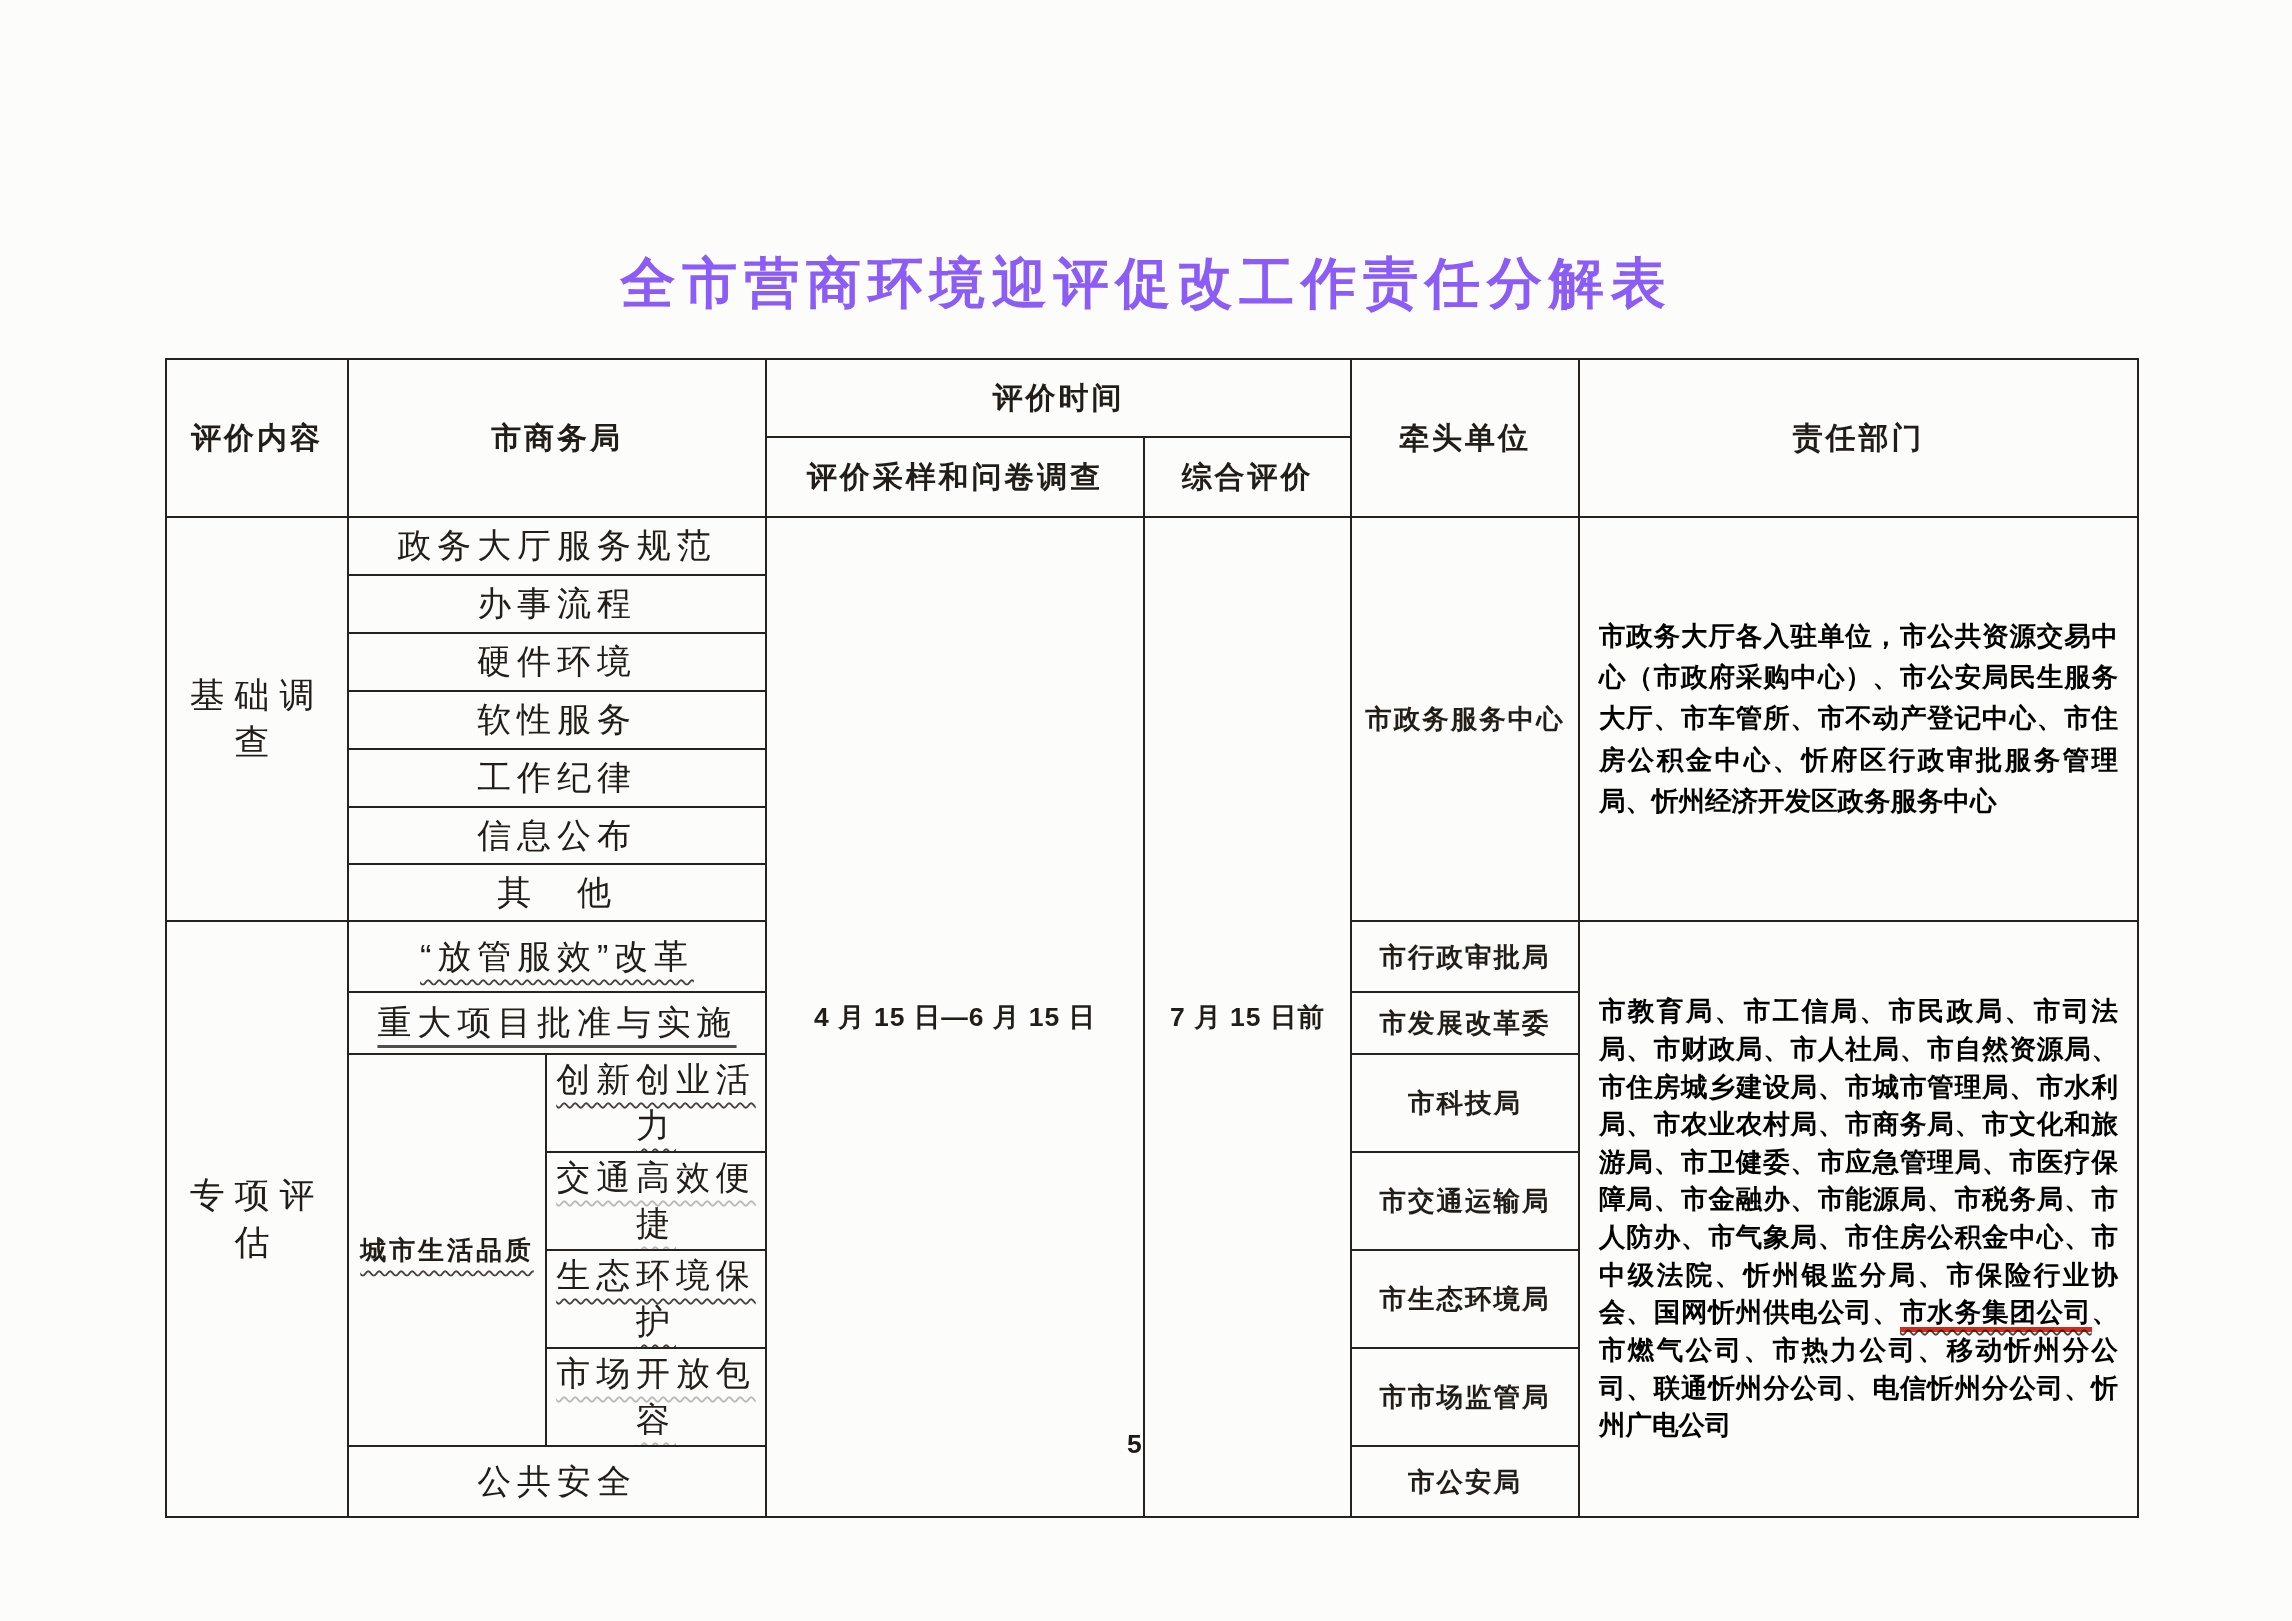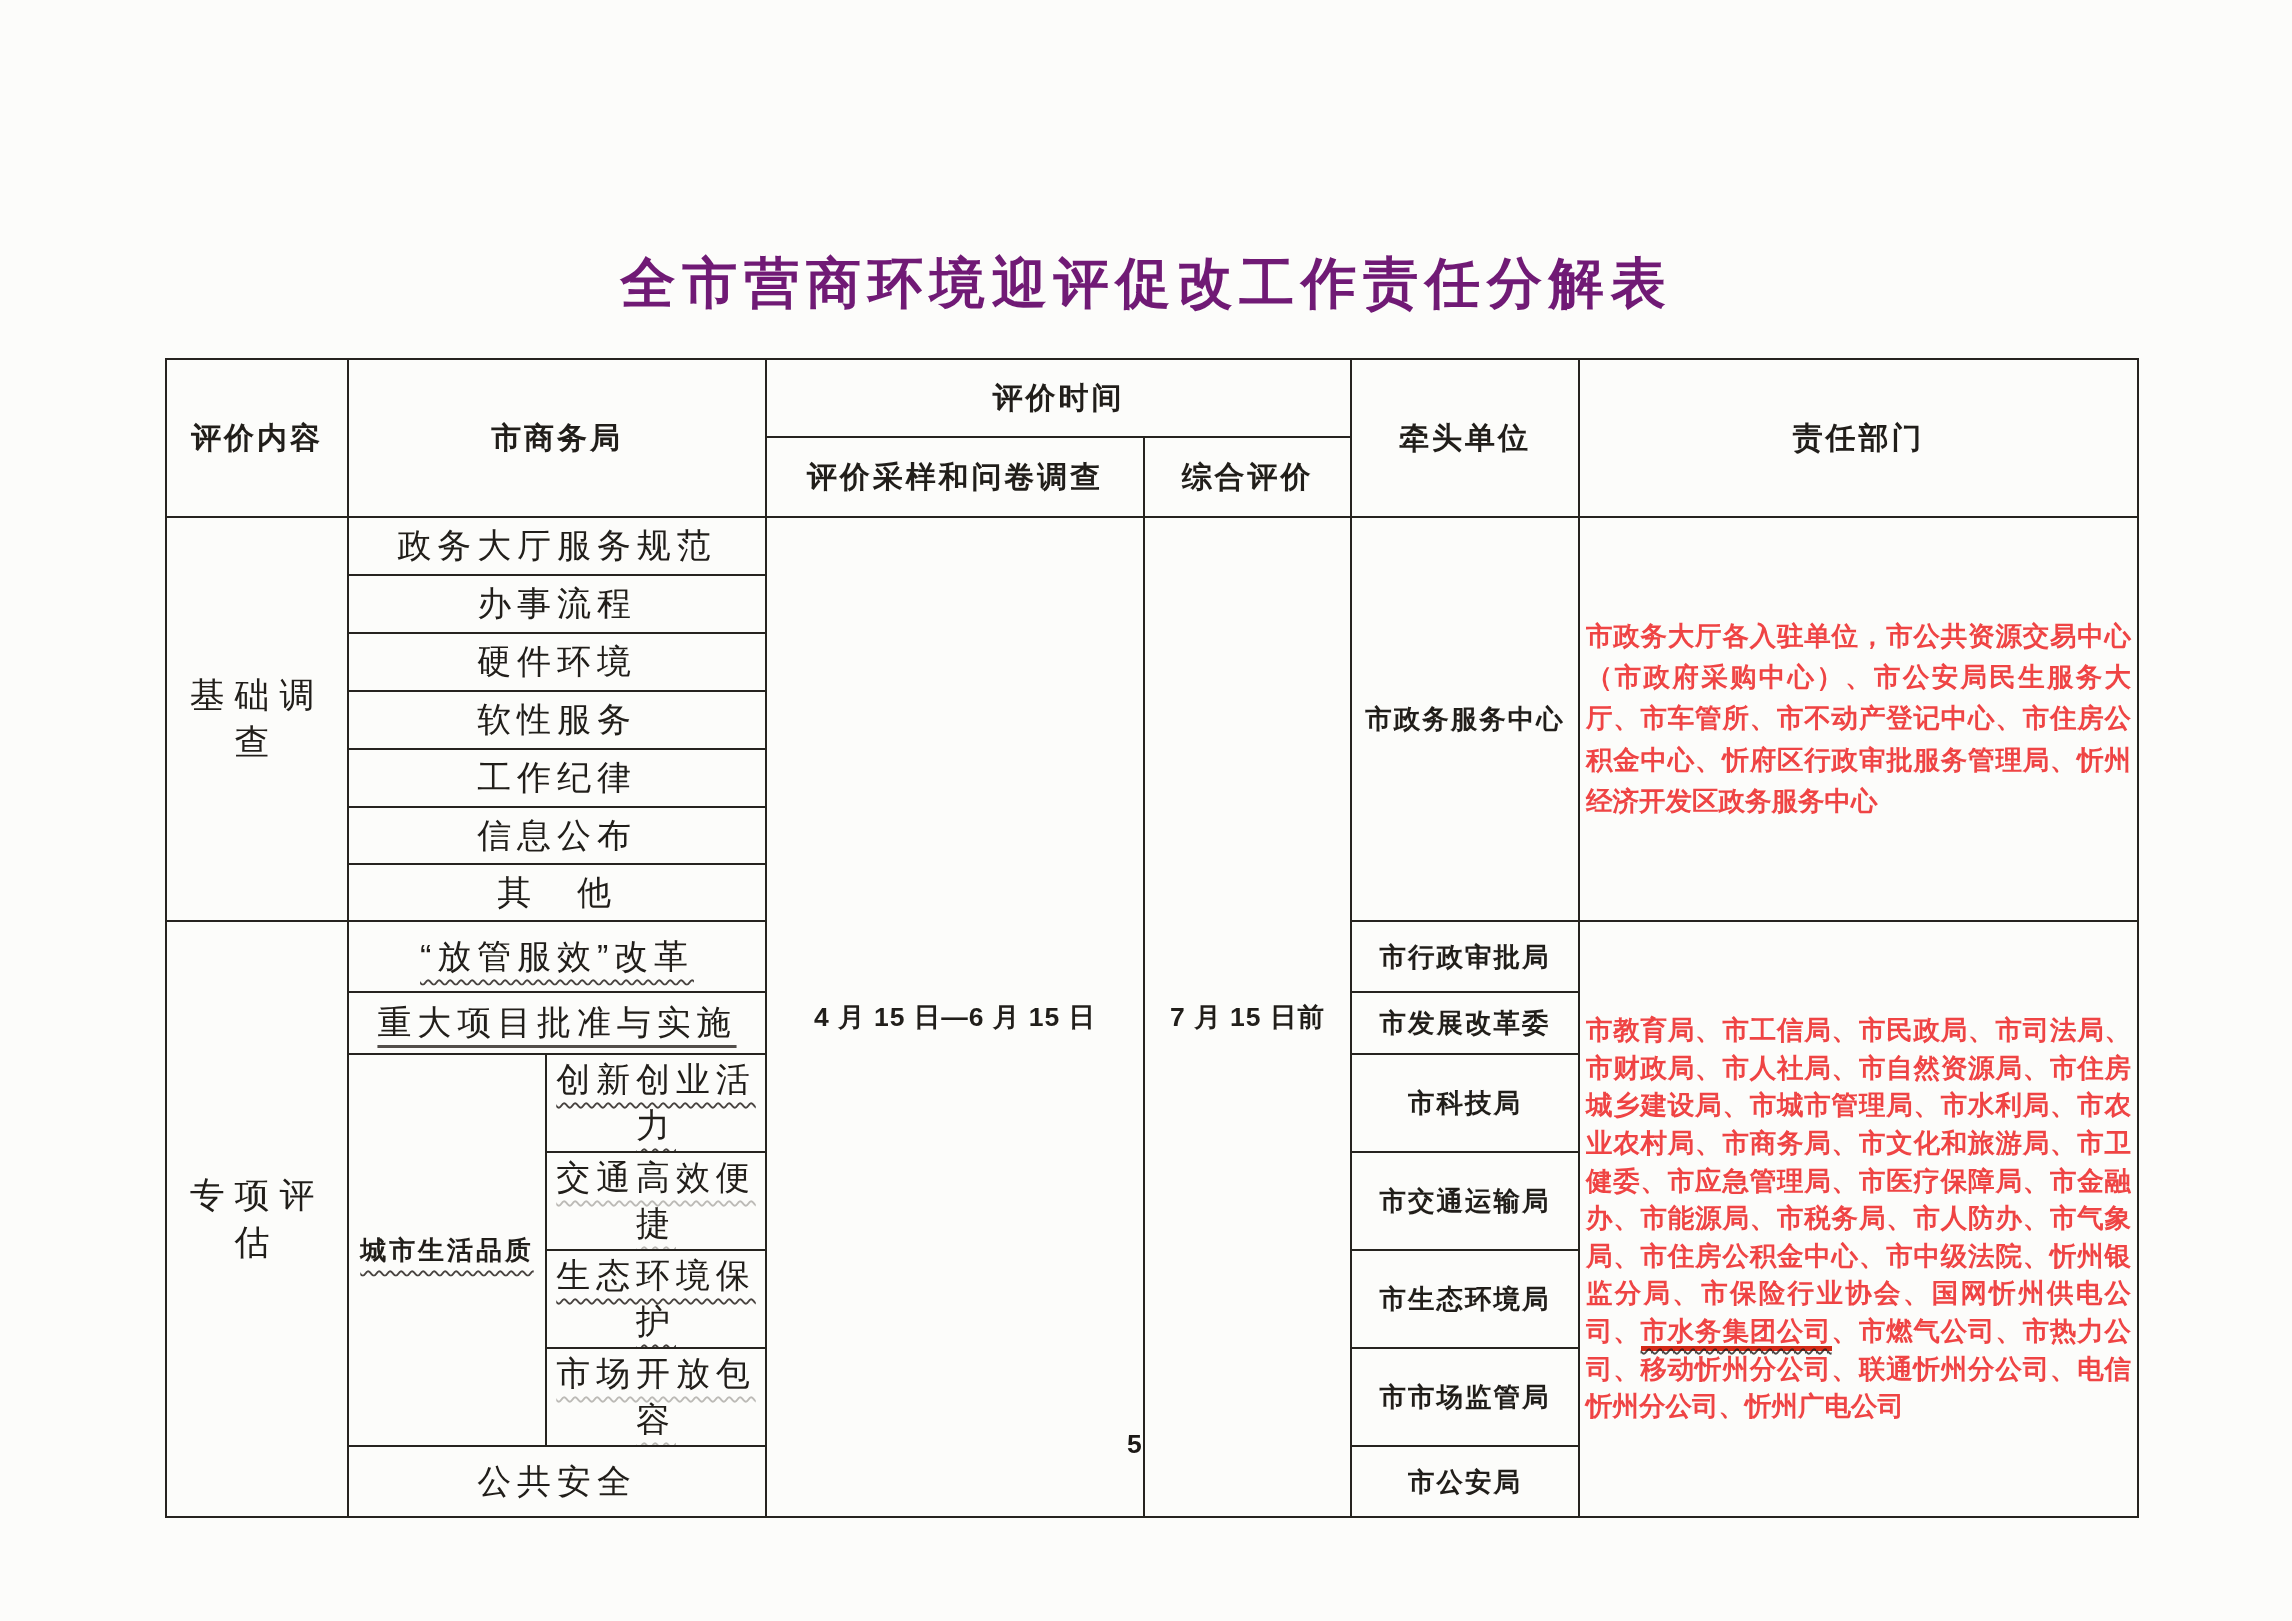--- a/index.html
+++ b/index.html
@@ -21,21 +21,21 @@
     position: absolute;
     top: 247px;
     left: 0;
     width: 100%;
     margin: 0;
     text-align: center;
     font-family: "Liberation Serif", "DejaVu Serif", serif;
     font-weight: 700;
     font-size: 55px;
     letter-spacing: 6.9px;
-    color: #701a75;
+    color: #8b5cf6;
   }
   table.resp-table {
     position: absolute;
     left: 165px;
     top: 358px;
     border-collapse: collapse;
     table-layout: fixed;
     border: 2.9px solid #26231f;
   }
   table.resp-table td {
@@ -75,26 +75,26 @@
   td.lead-cell {
     font-size: 26.5px;
     font-weight: 700;
     letter-spacing: 2px;
   }
   td.resp-cell {
     padding: 11.8px 15.7px;
     text-align: justify;
   }
   td.resp-cell p {
-    margin: 0;
+    margin: 13px;
     font-size: 26.5px;
     font-weight: 700;
     line-height: 1.55;
     text-align: justify;
-    color: #ef4444;
+    color: #000000;
   }
   td.resp-cell.resp-special p {
     line-height: 1.42;
   }
   
   [data-mark="wavy-dark"] {
     text-decoration: underline wavy rgba(40, 34, 30, 0.85) 2px;
     text-underline-offset: 10.8px;
   }
   [data-mark="line-dark"] {

